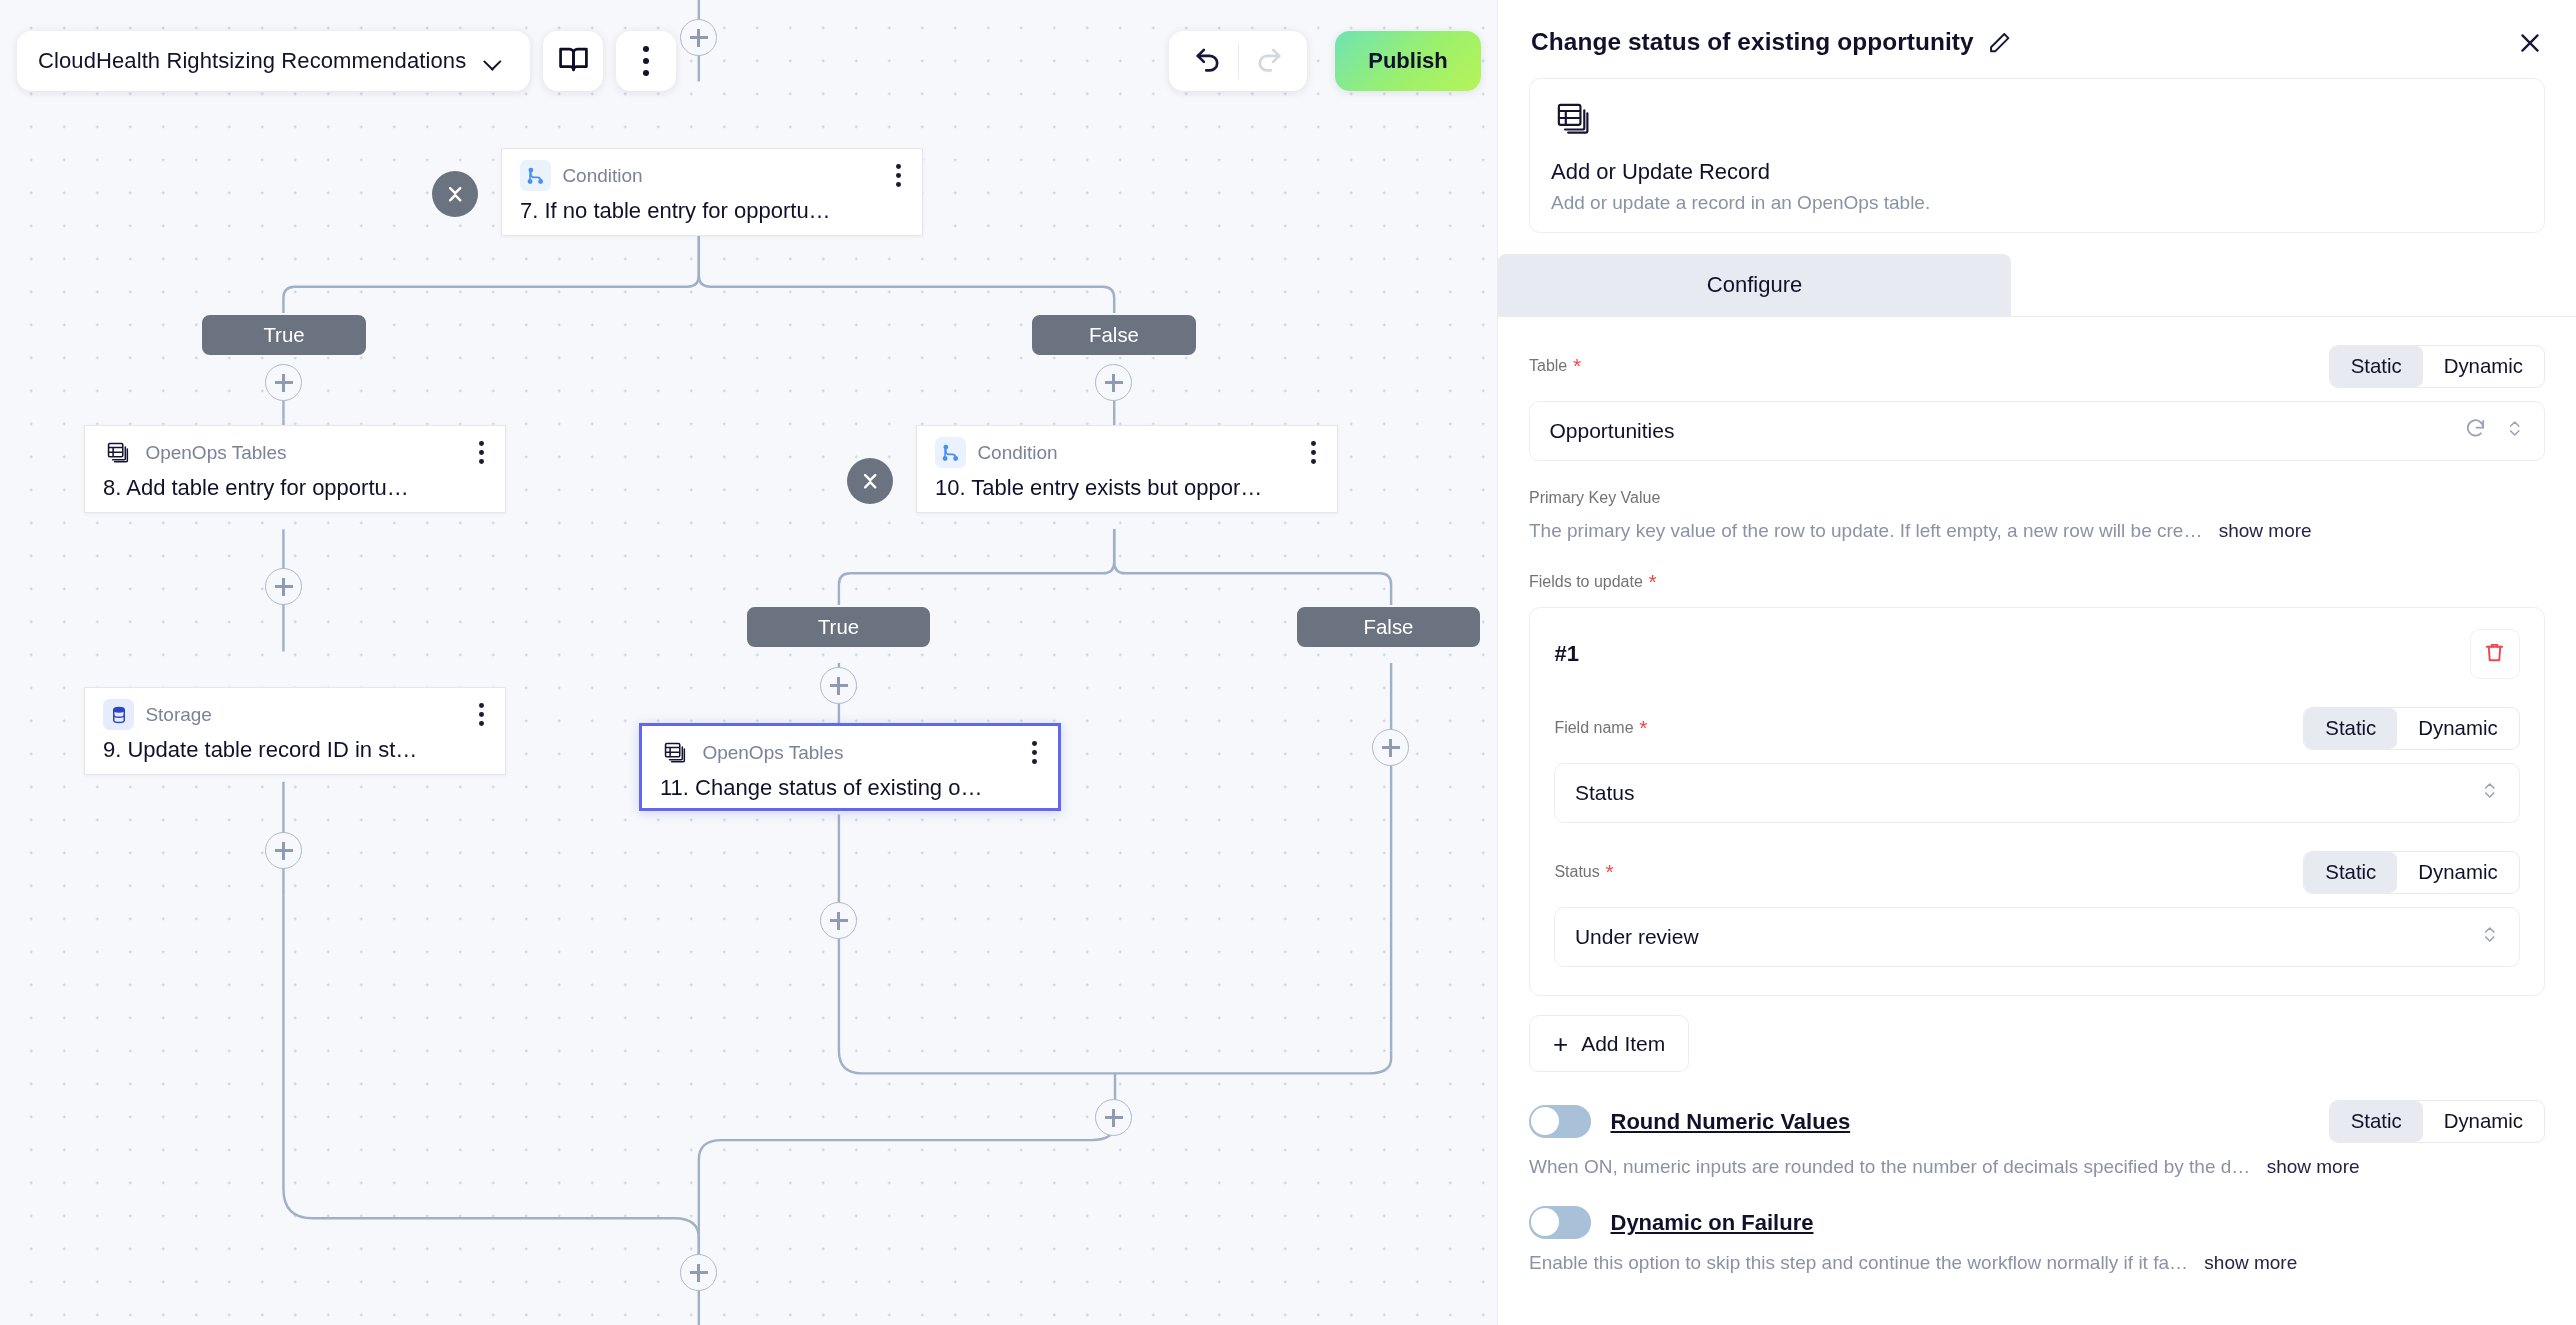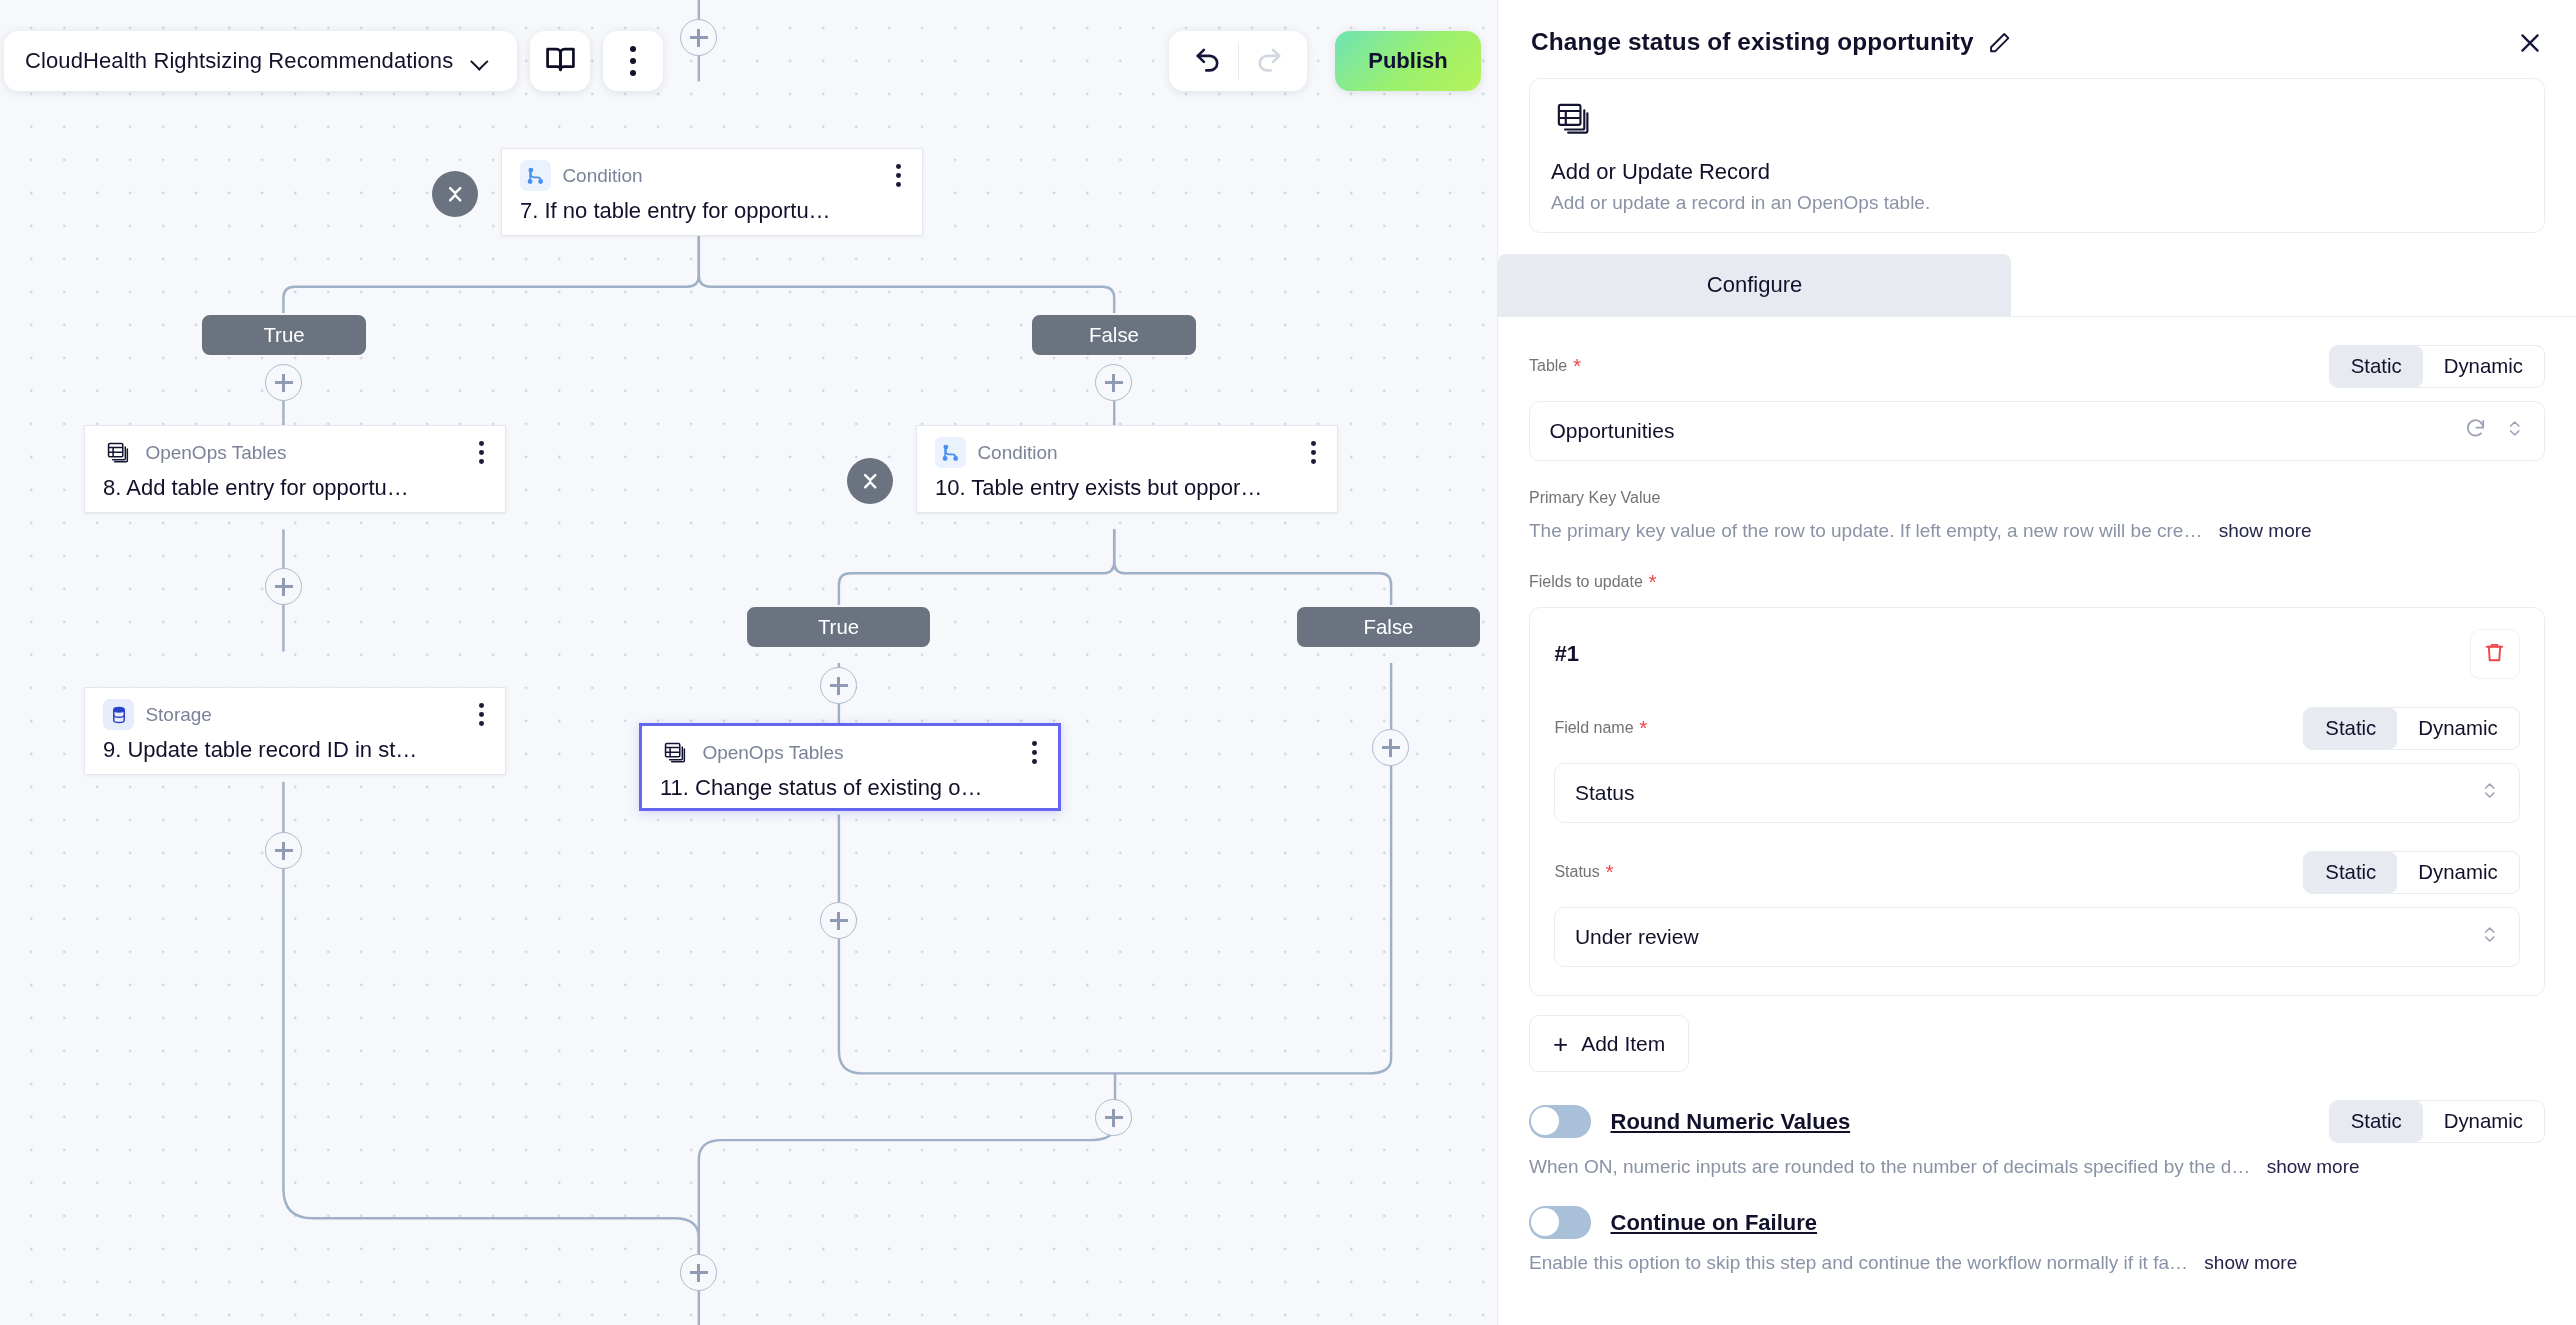--- a/index.html
+++ b/index.html
@@ -19,21 +19,21 @@
     background-image: radial-gradient(#c9d2e0 1.3px, transparent 1.4px);
     background-size: 33px 33px;
     background-position: 14.7px 11.4px;
     overflow: hidden;
     flex: 0 0 1497px;
   }
   .edges { position: absolute; inset: 0; width: 1497px; height: 1325px; pointer-events: none; }
 
   
   .topbar-left {
-    position: absolute; top: 31px; left: 4px;
+    position: absolute; top: 31px; left: 17px;
     display: flex; align-items: center; gap: 13px; z-index: 40;
   }
   .flow-name-pill {
     height: 60px; background: #fff; border-radius: 14.7px;
     display: flex; align-items: center; gap: 18px;
     padding: 0 28px 0 21px;
     box-shadow: 0 1.6px 8.1px rgba(30,41,70,.10);
     cursor: pointer;
   }
   .flow-name-pill .txt { font-size: 22px; color: #12122b; white-space: nowrap; letter-spacing: 0.1px; }
@@ -572,21 +572,21 @@
         </div>
       </div>
       <div class="hint">
         <span>When ON, numeric inputs are rounded to the number of decimals specified by the d…</span>
         <span class="more">show more</span>
       </div>
 
       
       <div class="toggle-row">
         <span class="toggle"></span>
-        <span class="toggle-label">Continue on Failure</span>
+        <span class="toggle-label">Dynamic on Failure</span>
       </div>
       <div class="hint">
         <span>Enable this option to skip this step and continue the workflow normally if it fa…</span>
         <span class="more">show more</span>
       </div>
 
     </div>
   </div>
 
 </div>

